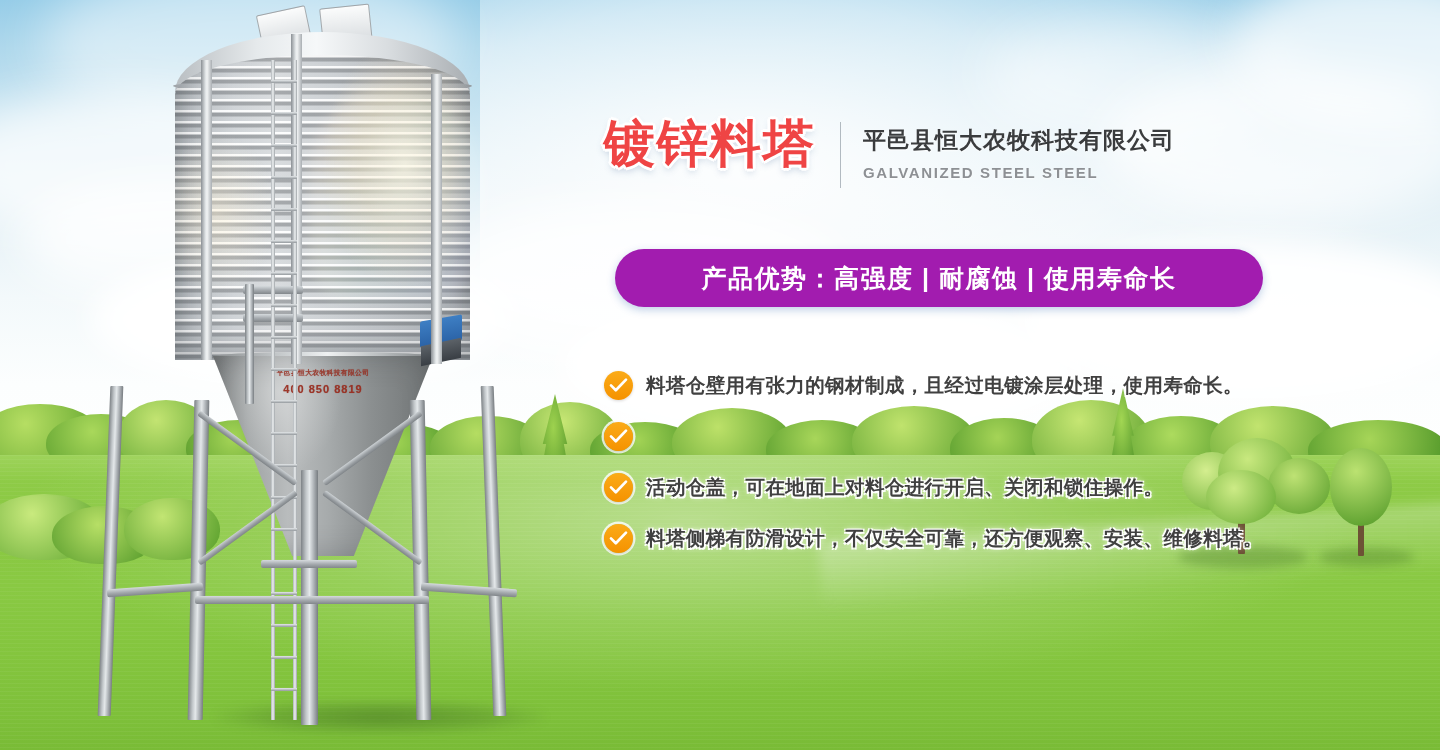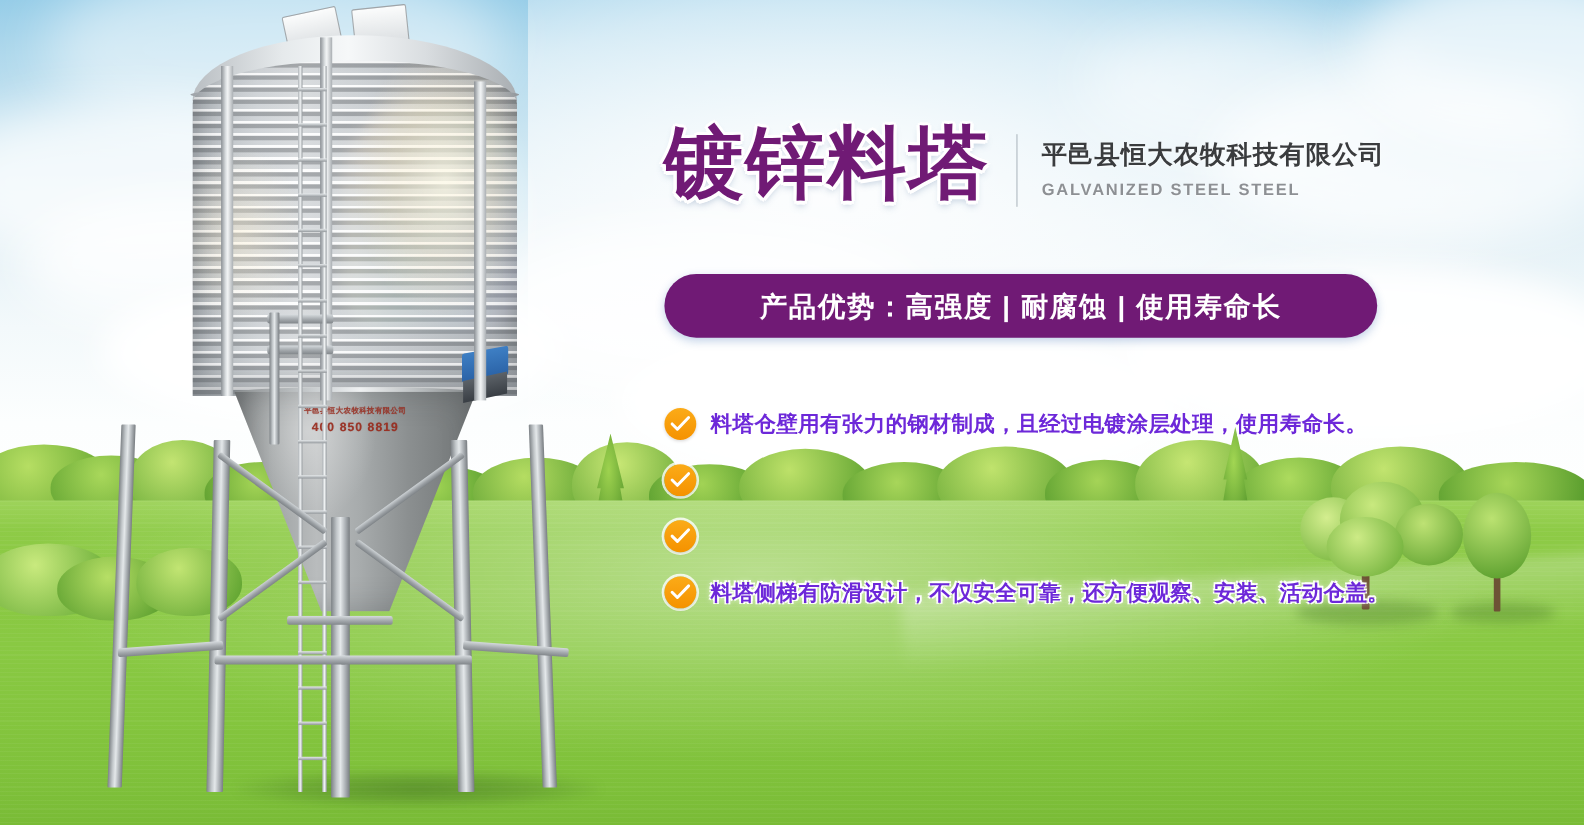--- a/index.html
+++ b/index.html
@@ -165,57 +165,56 @@
   .lrung{position:absolute;height:3px;background:linear-gradient(to bottom,#e5e9eb,#93989c);}
   .sidecol{
     position:absolute;width:11px;
     background:linear-gradient(to right,#8b9095,#dfe3e5 40%,#f2f4f5 55%,#a9aeb2 100%);
   }
 
   
   .content{position:absolute;left:604px;top:0;width:700px;height:750px;}
   .headline-row{position:absolute;left:0;top:118px;display:flex;align-items:flex-start;}
   .headline{
-    font-size:72px;font-weight:bold;line-height:1;letter-spacing:2px;
-    color:#701a75;
+    font-size:51px;font-weight:bold;line-height:1;letter-spacing:2px;
+    color:#ef4444;
     text-shadow:
       -2px -2px 0 #ffffff, 2px -2px 0 #ffffff, -2px 2px 0 #ffffff, 2px 2px 0 #ffffff,
       -3px 0 0 #ffffff, 3px 0 0 #ffffff, 0 -3px 0 #ffffff, 0 3px 0 #ffffff,
       0 4px 7px rgba(110,140,175,.45);
-    font-family: Liberation Mono, monospace;
   }
   .divider{width:1px;height:66px;background:#9aa4ac;margin:4px 22px 0 24px;opacity:.75;}
   .brandbox{padding-top:8px;}
   .brand-cn{
     font-size:23px;font-weight:bold;color:#3a3c3e;letter-spacing:1px;line-height:1.25;
     text-shadow:0 1px 2px rgba(255,255,255,.85);
   }
   .brand-en{
     font-size:15px;font-weight:bold;color:#8d9094;letter-spacing:1.6px;margin-top:9px;
     text-shadow:0 1px 2px rgba(255,255,255,.8);
   }
   .pill{
-    position:absolute;left:0;top:249px;width:648px;height:58px;
-    border-radius:29px;background:#701a75;
+    position:absolute;left:11px;top:249px;width:648px;height:58px;
+    border-radius:29px;background:#a21caf;
     display:flex;align-items:center;justify-content:center;
     box-shadow:0 3px 9px rgba(35,90,170,.28);
   }
   .pill-txt{color:#fff;font-size:25px;font-weight:bold;letter-spacing:1.5px;}
 
   .bullets{position:absolute;left:0;top:360px;width:700px;}
   .bullet{position:relative;height:51px;display:flex;align-items:center;}
   .check{
     position:relative;flex:0 0 auto;width:29px;height:29px;border-radius:50%;
     background:linear-gradient(to bottom,#fbab18,#f59200);
     box-shadow:0 1px 3px rgba(0,0,0,.16), 0 0 0 2.5px rgba(255,255,255,.82);
     margin-right:13px;
   }
   .check svg{position:absolute;left:5px;top:6px;}
   .btxt{
-    font-size:19.5px;font-weight:bold;color:#6d28d9;letter-spacing:.4px;white-space:nowrap;
+    font-size:19.5px;font-weight:bold;color:#404040;letter-spacing:.4px;white-space:nowrap;
     text-shadow:
       -1.5px -1.5px 0 rgba(255,255,255,.95), 1.5px -1.5px 0 rgba(255,255,255,.95),
       -1.5px 1.5px 0 rgba(255,255,255,.95), 1.5px 1.5px 0 rgba(255,255,255,.95),
       0 0 6px rgba(255,255,255,.95);
   }
 </style>
 </head>
 <body>
 
 <div id="stage">
@@ -392,25 +391,26 @@
               <path d="M2 8.4 L6.8 13.2 L17 2.6" stroke="#ffffff" stroke-width="2.7" fill="none" stroke-linecap="round" stroke-linejoin="round"></path>
             </svg>
         </span>
       </div>
       <div class="bullet">
         <span class="check">
           <svg width="19" height="17" viewBox="0 0 19 17">
               <path d="M2 8.4 L6.8 13.2 L17 2.6" stroke="#ffffff" stroke-width="2.7" fill="none" stroke-linecap="round" stroke-linejoin="round"></path>
             </svg>
         </span>
+        <span class="btxt">活动仓盖，可在地面上对料仓进行开启、关闭和锁住操作。</span>
       </div>
       <div class="bullet">
         <span class="check">
           <svg width="19" height="17" viewBox="0 0 19 17">
               <path d="M2 8.4 L6.8 13.2 L17 2.6" stroke="#ffffff" stroke-width="2.7" fill="none" stroke-linecap="round" stroke-linejoin="round"></path>
             </svg>
         </span>
-        <span class="btxt">料塔侧梯有防滑设计，不仅安全可靠，还方便观察、安装、活动仓盖。</span>
+        <span class="btxt">料塔侧梯有防滑设计，不仅安全可靠，还方便观察、安装、维修料塔。</span>
       </div>
     </div>
 
   </div>
 </div>
 
 </body></html>

